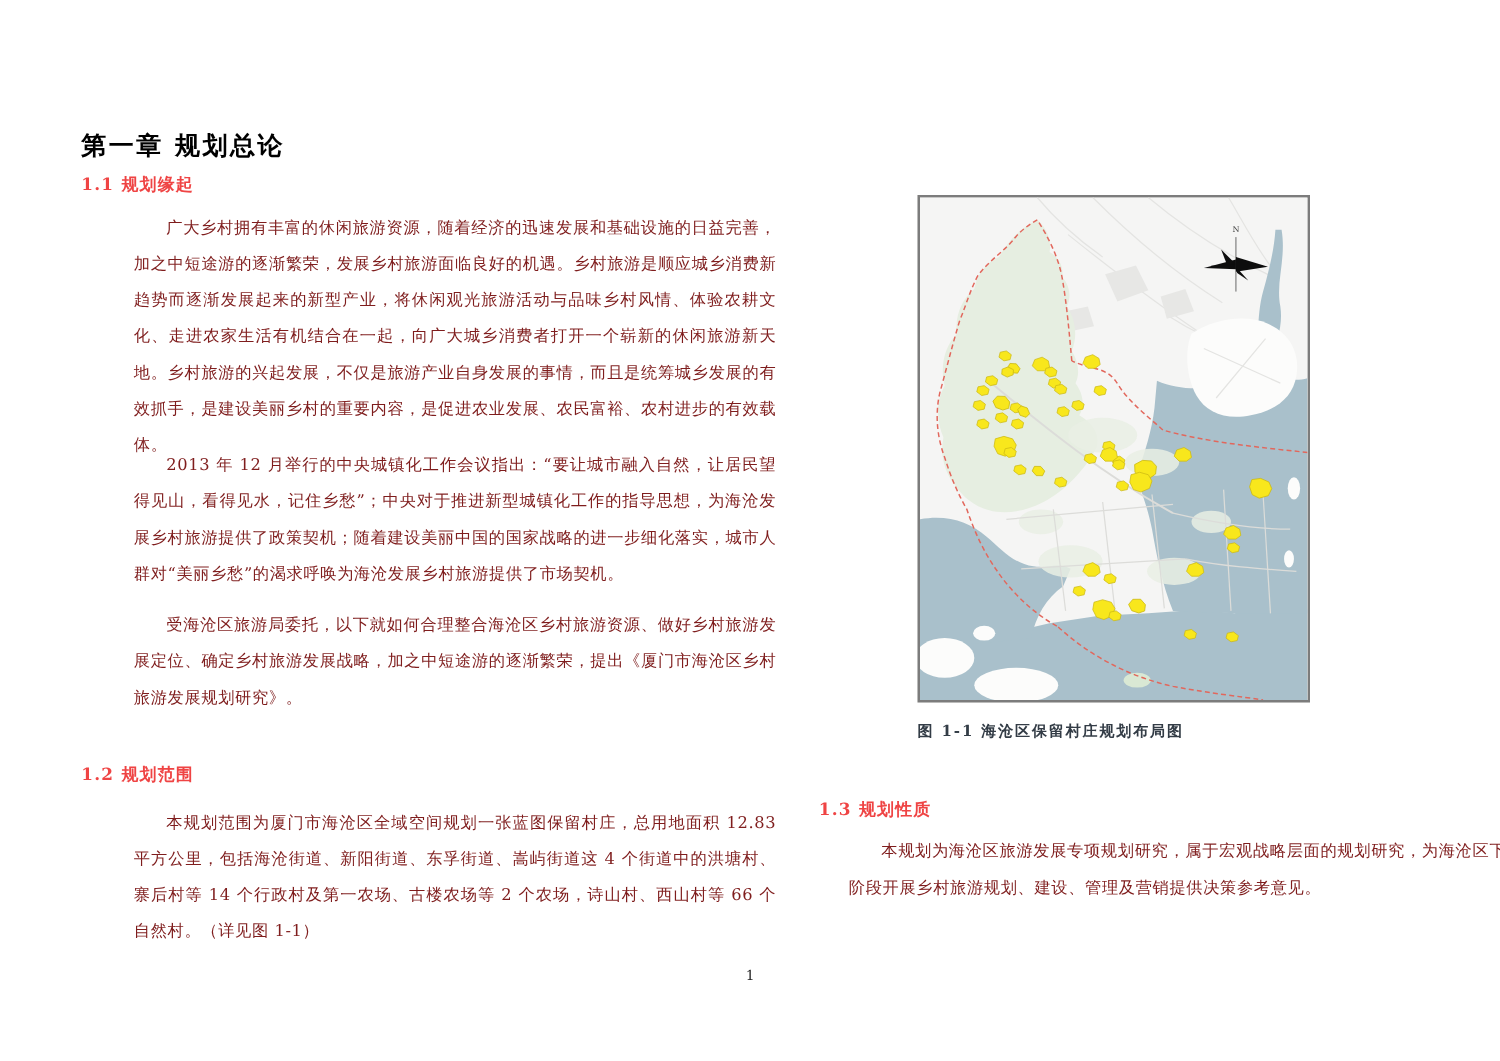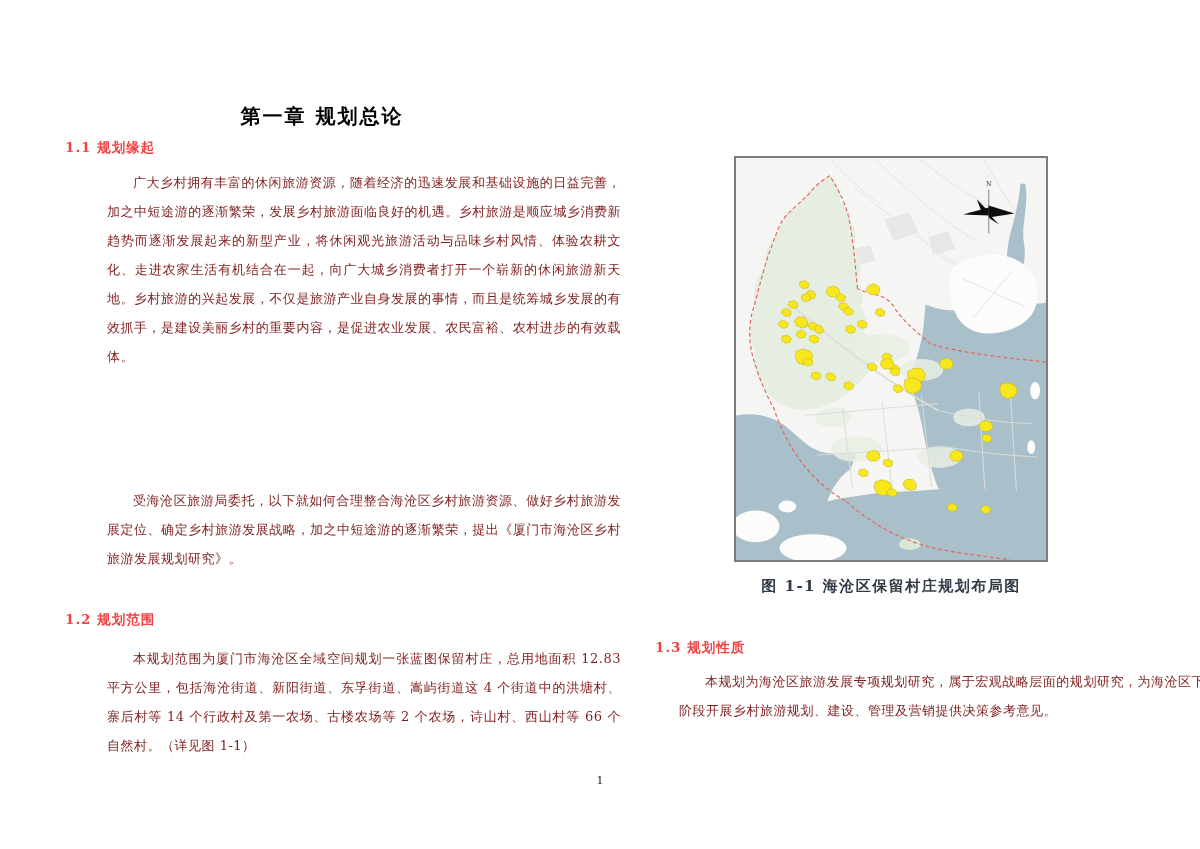--- a/index.html
+++ b/index.html
@@ -4,21 +4,21 @@
 <style>
   * { margin:0; padding:0; box-sizing:border-box; }
   html,body { background:#fff; }
   .page {
     position:relative; width:1200px; height:849px; background:#ffffff;
     font-family:"DejaVu Serif","Liberation Serif",serif;
     color:#1e1e20; overflow:hidden;
   }
   .chapter-title {
     position:absolute; left:65px; top:103px; width:514px;
-    text-align:center; font-size:20px; font-weight:bold; color:#000;
+    text-align:left; font-size:20px; font-weight:bold; color:#000;
     letter-spacing:2px;
   }
   .sec-heading {
     position:absolute; font-size:13.5px; font-weight:bold; color:#ef4444;
     letter-spacing:1px; white-space:nowrap;
   }
   .para {
     position:absolute; font-size:13px; line-height:29px; letter-spacing:0.5px;
     text-align:justify; text-indent:2em; color:#7f1d1d; font-weight:500;margin-left:42px;
   }
@@ -31,22 +31,22 @@
   #h12 { left:65px; top:611px; }
   #p121 { top:644px; }
   #h13 { left:637px; top:639px;margin-left:18px; }
   #p131 { top:667px; }
   .figure-frame {
     position:absolute; left:734px; top:156px; width:314px; height:406px;
     border:2px solid #7c7c7c; background:#f5f5f4;
   }
   .figure-frame svg { display:block; width:100%; height:100%; }
   .figure-caption {
-    position:absolute; left:734px; top:577px; width:314px; text-align:center;
-    font-size:15px; font-weight:bold; color:#333c46; letter-spacing:1.5px;
+    position:absolute; left:734px; top:577px; width:314px; text-align:left;
+    font-size:12px; font-weight:bold; color:#333c46; letter-spacing:1.5px;
     white-space:nowrap;
   }
   .page-number {
     position:absolute; left:0; top:774px; width:1200px; text-align:center;
     font-size:11px; color:#222;
   }
   
   .sea   { fill:var(--water,#a9c0cb); }
   .green-district { fill:var(--district-fill,#e6eee1); }
   .vil   { fill:var(--village-yellow,#f8e71c); stroke:var(--village-edge,#cbb915); stroke-width:0.6; }
@@ -59,20 +59,21 @@
 </style>
 </head>
 <body>
 
 <div class="page">
 
   <div class="chapter-title">第一章 规划总论</div>
 
   <div id="h11" class="sec-heading">1.1  规划缘起</div>
   <div id="p111" class="para left-col">广大乡村拥有丰富的休闲旅游资源，随着经济的迅速发展和基础设施的日益完善，加之中短途游的逐渐繁荣，发展乡村旅游面临良好的机遇。乡村旅游是顺应城乡消费新趋势而逐渐发展起来的新型产业，将休闲观光旅游活动与品味乡村风情、体验农耕文化、走进农家生活有机结合在一起，向广大城乡消费者打开一个崭新的休闲旅游新天地。乡村旅游的兴起发展，不仅是旅游产业自身发展的事情，而且是统筹城乡发展的有效抓手，是建设美丽乡村的重要内容，是促进农业发展、农民富裕、农村进步的有效载体。</div>
+  <div id="p112" class="para left-col">2013 年 12 月举行的中央城镇化工作会议指出：“要让城市融入自然，让居民望得见山，看得见水，记住乡愁”；中央对于推进新型城镇化工作的指导思想，为海沧发展乡村旅游提供了政策契机；随着建设美丽中国的国家战略的进一步细化落实，城市人群对“美丽乡愁”的渴求呼唤为海沧发展乡村旅游提供了市场契机。</div>
   <div id="p113" class="para left-col">受海沧区旅游局委托，以下就如何合理整合海沧区乡村旅游资源、做好乡村旅游发展定位、确定乡村旅游发展战略，加之中短途游的逐渐繁荣，提出《厦门市海沧区乡村旅游发展规划研究》。</div>
 
   <div id="h12" class="sec-heading">1.2  规划范围</div>
   <div id="p121" class="para left-col">本规划范围为厦门市海沧区全域空间规划一张蓝图保留村庄，总用地面积 12.83 平方公里，包括海沧街道、新阳街道、东孚街道、嵩屿街道这 4 个街道中的洪塘村、寨后村等 14 个行政村及第一农场、古楼农场等 2 个农场，诗山村、西山村等 66 个自然村。（详见图 1-1）</div>
 
   <div class="figure-frame">
     <svg viewBox="0 0 314 406" preserveAspectRatio="none">
       <defs>
         <path id="vA" d="M-5,-4 L1,-6 L6,-3 L7,2 L3,5 L-3,5 L-7,1 Z"></path>
         <path id="vB" d="M-8,-6 L-1,-8 L6,-6 L9,-1 L7,5 L0,8 L-6,6 L-9,0 Z"></path>

